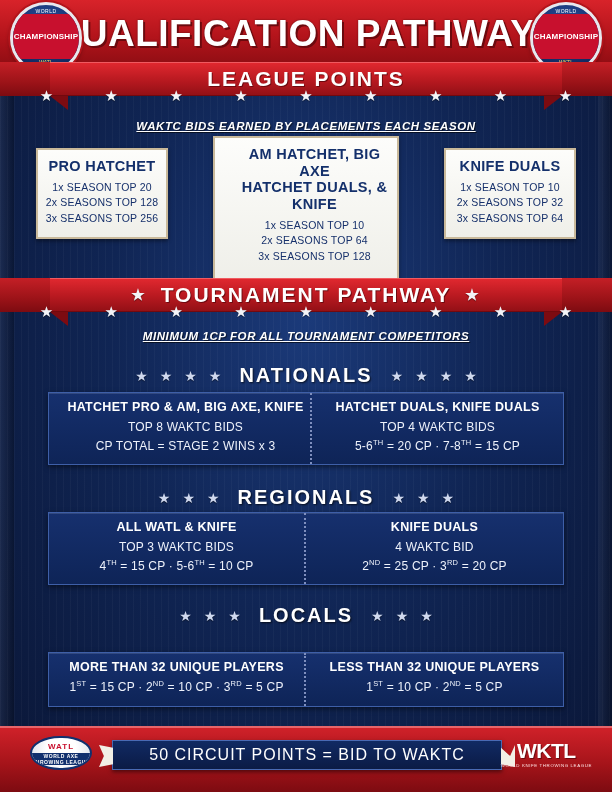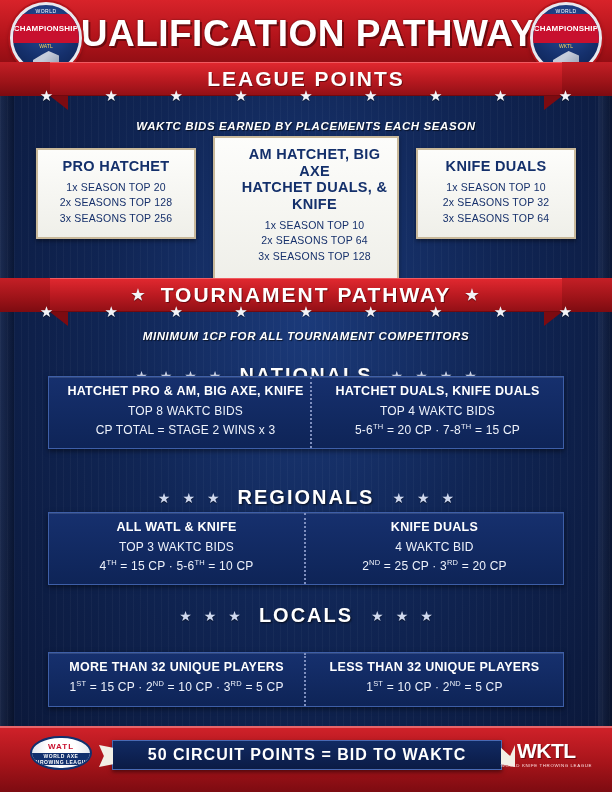--- a/index.html
+++ b/index.html
@@ -68,21 +68,21 @@
   .champ-logo.left { left: 10px; }
   .champ-logo.right { right: 10px; }
   .champ-logo .cl-top {
     font-size: 5px; color: #fff; letter-spacing: .5px; margin-top: 3px;
   }
   .champ-logo .cl-main {
     font-size: 8px; font-weight: bold; color: #fff;
     background: #c8102e;
     width: 100%;
     text-align: center;
-    padding: 10px 0;
+    padding: 18px 0;
     letter-spacing: .2px;
   }
   .champ-logo .cl-year { font-size: 5px; color: #ffd65a; }
   .champ-logo .cl-axe {
     width: 26px; height: 20px; margin-top: 2px;
     background:
       linear-gradient(135deg, #d9dde6 40%, #9aa3b5 100%);
     clip-path: polygon(0 45%, 35% 18%, 60% 0, 100% 22%, 100% 58%, 60% 82%, 35% 64%, 0 85%);
     opacity: .9;
   }
@@ -138,40 +138,41 @@
   .subtitle {
     position: absolute;
     left: 0; width: 612px;
     text-align: center;
     color: #ffffff;
     font-style: italic;
     font-weight: bold;
     font-size: 11.5px;
     letter-spacing: .6px;
     text-shadow: 1px 1px 1px rgba(0,0,0,.6);
+    text-decoration: underline;
   }
 
   
   .cards {
     position: absolute;
     left: 36px; top: 148px;
     width: 540px;
     height: 100px;
     display: flex;
     justify-content: space-between;
     align-items: flex-start;
   }
   .card {
     background: linear-gradient(180deg, #fdfdfb 0%, #efefe9 100%);
     border: 2px solid #c9b99a;
     box-shadow: 0 2px 4px rgba(0,0,0,.45);
     text-align: center;
     padding: 8px 6px 10px;
   }
-  .card.side { width: 160px; }
+  .card.side { width: 132px; }
   .card.center { width: 186px; margin-top: -12px; padding-bottom: 14px; padding-left: 23px; }
   .card-title {
     color: #14306b;
     font-weight: bold;
     font-size: 14.5px;
     letter-spacing: .3px;
     line-height: 1.15;
     margin-bottom: 5px;
   }
   .card.center .card-title { font-size: 14.5px; }
@@ -245,21 +246,21 @@
     position: absolute;
     left: 112px; bottom: 22px;
     width: 390px; height: 30px;
     background: linear-gradient(180deg, #112a63 0%, #0b1b45 100%);
     border: 1px solid #4a6ab3;
     display: flex; align-items: center; justify-content: center;
     box-shadow: 0 2px 4px rgba(0,0,0,.5);
   }
   .footer-banner .fb-text {
     color: #ffffff;
-    font-weight: bold;
+    font-weight: normal;
     font-size: 16px;
     letter-spacing: 1px;
     white-space: nowrap;
   }
   .footer-banner::before, .footer-banner::after {
     content: "";
     position: absolute;
     top: 4px;
     width: 14px; height: 22px;
     background: #f2efe6;
@@ -425,21 +426,21 @@
     </span>
     <span class="ph-title">NATIONALS</span>
     <span class="ph-stars">
       <span class="star">★</span>
       <span class="star">★</span>
       <span class="star">★</span>
       <span class="star">★</span>
     </span>
   </div>
 
-  <div class="rowbox" style="top:376px;padding-left:12px;">
+  <div class="rowbox" style="top:392px;padding-left:12px;">
     <div class="col">
       <div class="col-title">HATCHET PRO &amp; AM, BIG AXE, KNIFE</div>
       <div class="col-line">TOP 8 WAKTC BIDS</div>
       <div class="col-line">CP TOTAL = STAGE 2 WINS x 3</div>
     </div>
     <div class="col">
       <div class="col-title">HATCHET DUALS, KNIFE DUALS</div>
       <div class="col-line">TOP 4 WAKTC BIDS</div>
       <div class="col-line">5-6<sup>TH</sup> = 20 CP · 7-8<sup>TH</sup> = 15 CP</div>
     </div>

